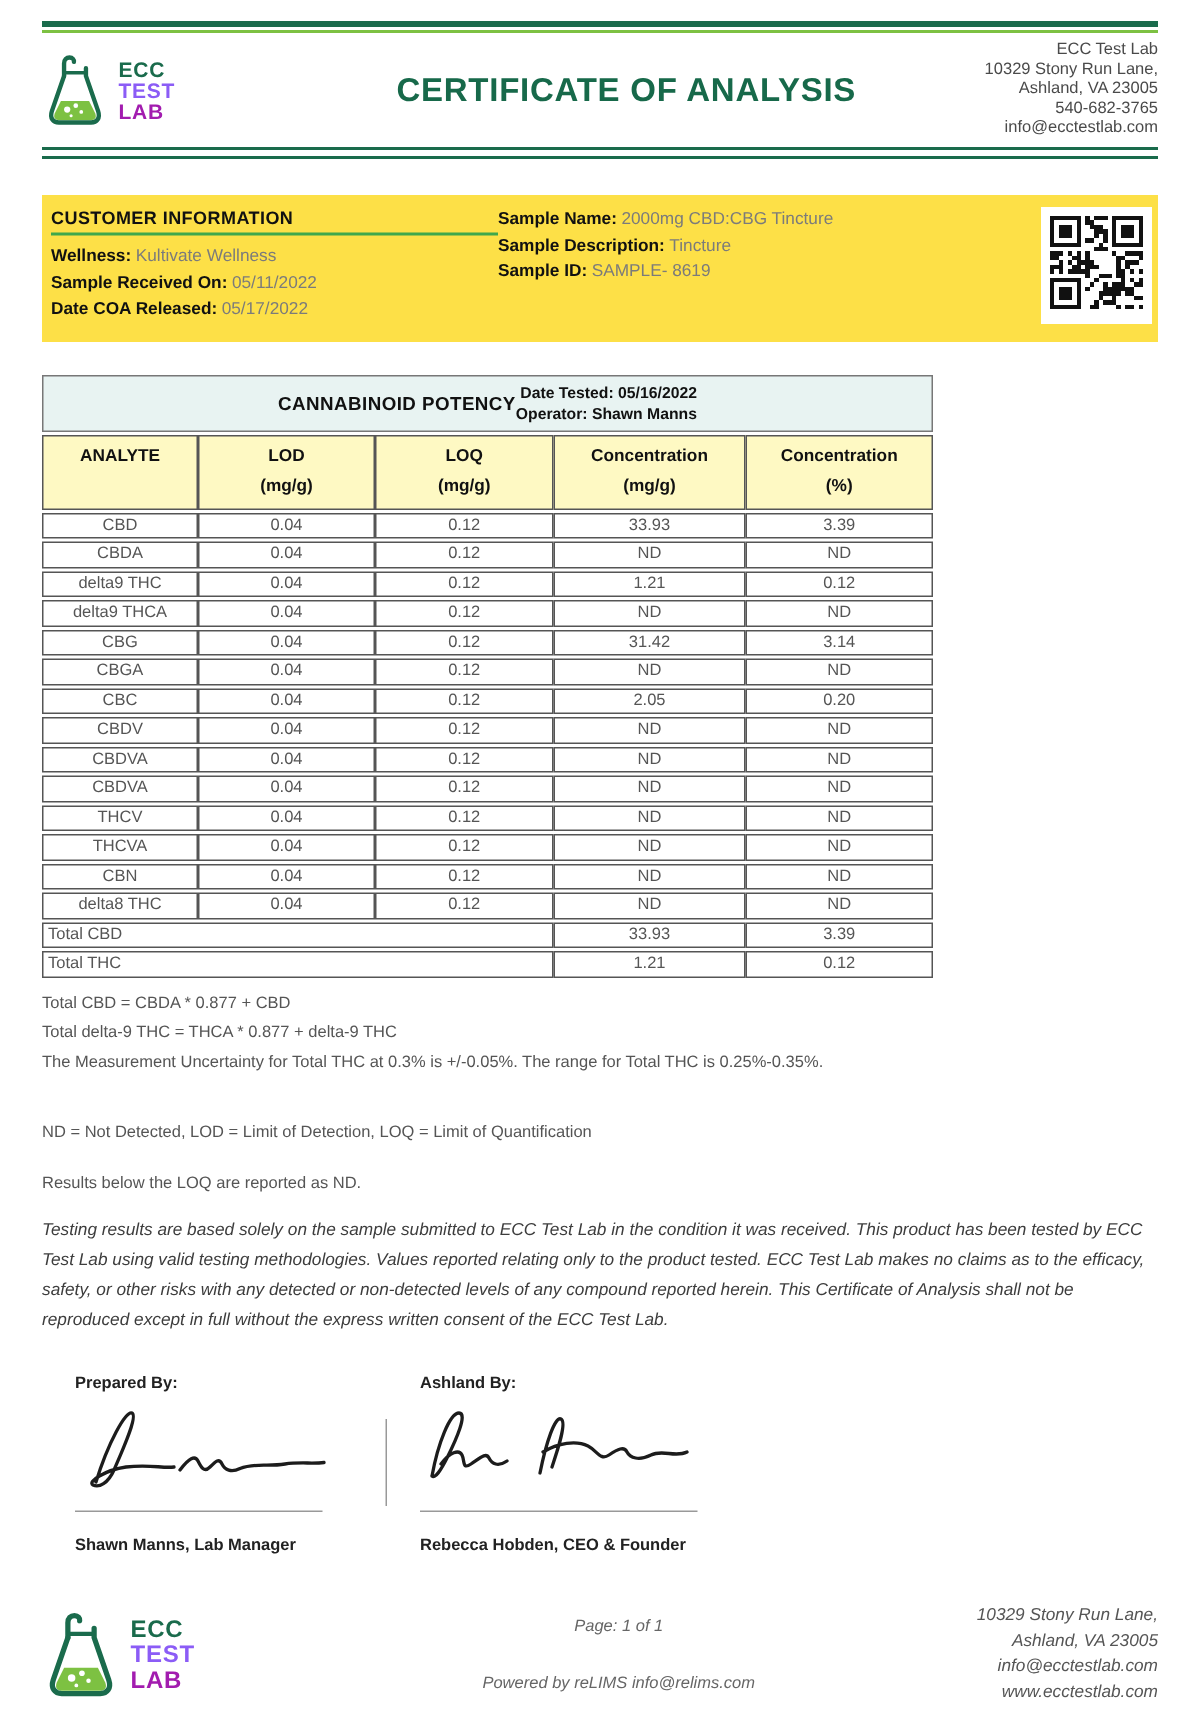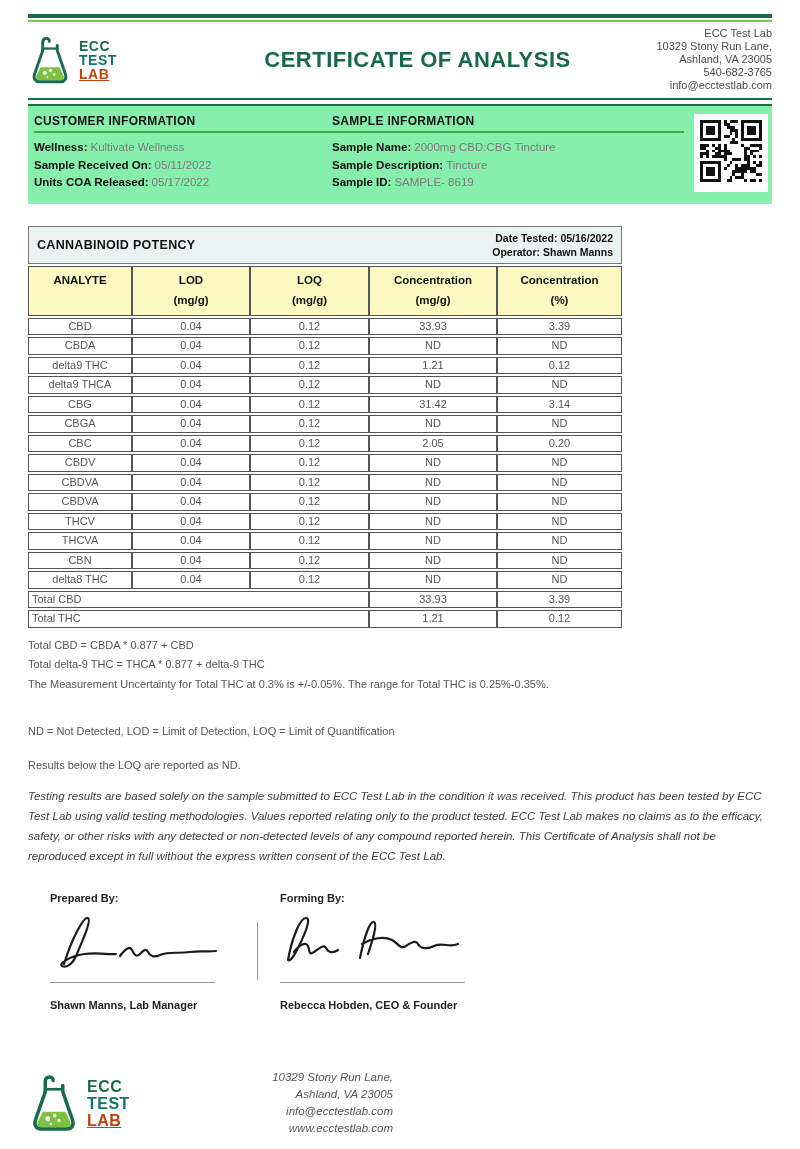--- a/index.html
+++ b/index.html
@@ -11,39 +11,39 @@
   .rule-top { margin-top:14px; }
   .rule-dark  { height:4px; background:#1a6b4c; }
   .rule-gapw  { height:2px; background:#fff; }
   .rule-light { height:2px; background:#7dc142; }
   .rule-pair { height:8px; border-top:2px solid #1a6b4c; border-bottom:2px solid #1a6b4c; }
 
   
   .header { display:flex; align-items:center; padding:5px 0 6px; }
   .logo { display:flex; align-items:center; gap:7px; width:195px; }
   .logo-text { font-weight:bold; font-size:14px; line-height:14px; letter-spacing:.5px; }
-  .logo-l1 { color:#1a6b4c; } .logo-l2 { color:#0f766e; } .logo-l3 { color:#c2410c;text-decoration:underline; }
+  .logo-l1 { color:#1a6b4c; } .logo-l2 { color:#8b5cf6; } .logo-l3 { color:#a21caf; }
   .logo-text-lg { font-size:16px; line-height:17px; }
   .doc-title { flex:1; text-align:center; font-size:22px; font-weight:bold; color:#17694a; letter-spacing:.5px; }
   .header-address { width:160px; text-align:right; font-size:11px; line-height:13px; color:#4a4a4a; }
 
   
-  .info-panel { background:#86efac; display:flex; padding:8px 4px 12px 4px; min-height:84px; }
+  .info-panel { background:#fde047; display:flex; padding:8px 4px 12px 4px; min-height:84px;margin-top:24px; }
   .info-col-left { width:300px; padding-left:2px; }
   .info-col-right { flex:1; padding-right:10px; }
   .info-heading { font-size:12px; font-weight:bold; color:#111; letter-spacing:.3px; padding-bottom:3px; border-bottom:2px solid #3fa84c; margin-bottom:6px; }
   .info-row { font-size:11.5px; line-height:17.5px; }
   .info-label { font-weight:bold; color:#111; }
   .info-value { color:#7b7b7b; margin-left:3px; }
   .qr-box { width:74px; background:#fff; padding:6px; align-self:stretch; }
   .qr-box svg { width:62px; height:62px; display:block; }
 
   
   .table-wrap { margin-top:22px; width:594px; }
-  .pot-band { border:1px solid #777; background:#e8f3f2; display:flex; justify-content:space-between; align-items:center; padding:3px 8px; height:38px; }
+  .pot-band { border:1px solid #777; background:#e8f3f2; display:flex; justify-content:center; align-items:center; padding:3px 8px; height:38px; }
   .pot-title { font-size:12.5px; font-weight:bold; color:#111; letter-spacing:.3px; }
   .pot-meta { text-align:right; font-size:10.5px; font-weight:bold; color:#111; line-height:14px; }
   table.potency { border-collapse:separate; border-spacing:0 2px; width:594px; table-layout:fixed; margin-top:0; }
   table.potency th { background:#fef9c3; border:1px solid #555; font-weight:bold; font-size:11.5px; color:#111; padding:6px 2px 8px; text-align:center; }
   table.potency th .l1 { display:block; line-height:14px; }
   table.potency th .l2 { display:block; line-height:14px; margin-top:6px; min-height:14px; }
   table.potency td { border:1px solid #555; text-align:center; font-size:11px; color:#555; padding:1px 2px; line-height:13.5px; height:15px; }
   table.potency td.total-label { text-align:left; padding-left:3px; }
 
   .footnotes { margin-top:6px; font-size:11px; color:#555; line-height:19.5px; }
@@ -109,24 +109,23 @@
       </div>
     </div>
 
     <div class="rule-pair"></div>
 
     <div class="info-panel">
       <div class="info-col-left">
         <div class="info-heading">CUSTOMER INFORMATION</div>
         <div class="info-row"><span class="info-label">Wellness:</span><span class="info-value">Kultivate Wellness</span></div>
         <div class="info-row"><span class="info-label">Sample Received On:</span><span class="info-value">05/11/2022</span></div>
-        <div class="info-row"><span class="info-label">Units COA Released:</span><span class="info-value">05/17/2022</span></div>
+        <div class="info-row"><span class="info-label">Date COA Released:</span><span class="info-value">05/17/2022</span></div>
       </div>
       <div class="info-col-right">
-        <div class="info-heading">SAMPLE INFORMATION</div>
         <div class="info-row"><span class="info-label">Sample Name:</span><span class="info-value">2000mg CBD:CBG Tincture</span></div>
         <div class="info-row"><span class="info-label">Sample Description:</span><span class="info-value">Tincture</span></div>
         <div class="info-row"><span class="info-label">Sample ID:</span><span class="info-value">SAMPLE- 8619</span></div>
       </div>
       <div class="qr-box">
         <svg id="qr-svg" viewBox="0 0 21 21" shape-rendering="crispEdges">
             <rect x="0" y="0" width="21" height="21" fill="#fff"></rect>
             <rect x="8" y="0" width="1" height="1" fill="#111"></rect>
             <rect x="10" y="0" width="1" height="1" fill="#111"></rect>
             <rect x="11" y="0" width="1" height="1" fill="#111"></rect>
@@ -430,21 +429,21 @@
       <div class="sig-divider"></div>
       <div class="sig-col">
         <div class="sig-label">Prepared By:</div>
         <svg class="sig-img" width="190" height="64" viewBox="0 0 190 64">
           <path d="M14 56 C22 30 34 8 38 10 C42 12 32 34 26 48 C22 57 16 60 12 58 C8 56 20 48 34 46 C50 44 58 47 66 46 M70 48 C76 40 80 38 82 42 C84 46 86 50 90 46 C94 42 96 40 98 44 C100 48 104 50 110 47 C120 43 128 46 140 44 C150 42.5 158 44 166 43" fill="none" stroke="#1c1c1c" stroke-width="2.2" stroke-linecap="round"></path>
         </svg>
         <div class="sig-line sig-line-left"></div>
         <div class="sig-name">Shawn Manns, Lab Manager</div>
       </div>
       <div class="sig-col">
-        <div class="sig-label">Forming By:</div>
+        <div class="sig-label">Ashland By:</div>
         <svg class="sig-img" width="200" height="64" viewBox="0 0 200 64">
           <path d="M8 52 C12 30 20 10 26 10 C32 10 24 28 18 40 C14 48 10 54 8 52 M14 44 C20 36 26 34 28 38 C30 42 28 48 34 44 C40 40 44 36 46 40 C48 44 52 46 58 42 M80 50 C84 30 90 12 94 14 C98 16 92 34 88 46 M82 36 C92 30 104 28 112 32 C118 35 120 42 126 38 C132 34 136 32 138 36 C140 40 146 42 154 38 C162 34 170 40 178 36" fill="none" stroke="#1c1c1c" stroke-width="2.2" stroke-linecap="round"></path>
         </svg>
         <div class="sig-line sig-line-right"></div>
         <div class="sig-name">Rebecca Hobden, CEO &amp; Founder</div>
       </div>
     </div>
   </div>
 
   <div class="footer">
@@ -458,20 +457,24 @@
         <path d="M13 15 L13 7 C13 4.5 14.5 3.2 16.5 3.2 C18.5 3.2 19.5 4.6 19.3 6" fill="none" stroke="#1a6b4c" stroke-width="2.8" stroke-linecap="round"></path>
         <path d="M27 10 L27 15 L34.8 37.5 C36.3 42 34 44.8 30.3 44.8 L9.7 44.8 C6 44.8 3.7 42 5.2 37.5 L13 15" fill="none" stroke="#1a6b4c" stroke-width="2.8" stroke-linecap="round"></path>
         <path d="M13 13 L27 13" stroke="#1a6b4c" stroke-width="2.2"></path>
       </svg>
       <div class="logo-text logo-text-lg">
         <div class="logo-l1">ECC</div>
         <div class="logo-l2">TEST</div>
         <div class="logo-l3">LAB</div>
       </div>
     </div>
+    <div class="footer-center">
+      <div>Page: 1 of 1</div>
+      <div class="footer-powered">Powered by reLIMS info@relims.com</div>
+    </div>
     <div class="footer-address">
       <div>10329 Stony Run Lane,</div>
       <div>Ashland, VA 23005</div>
       <div>info@ecctestlab.com</div>
       <div>www.ecctestlab.com</div>
     </div>
   </div>
 
 </div>
 

